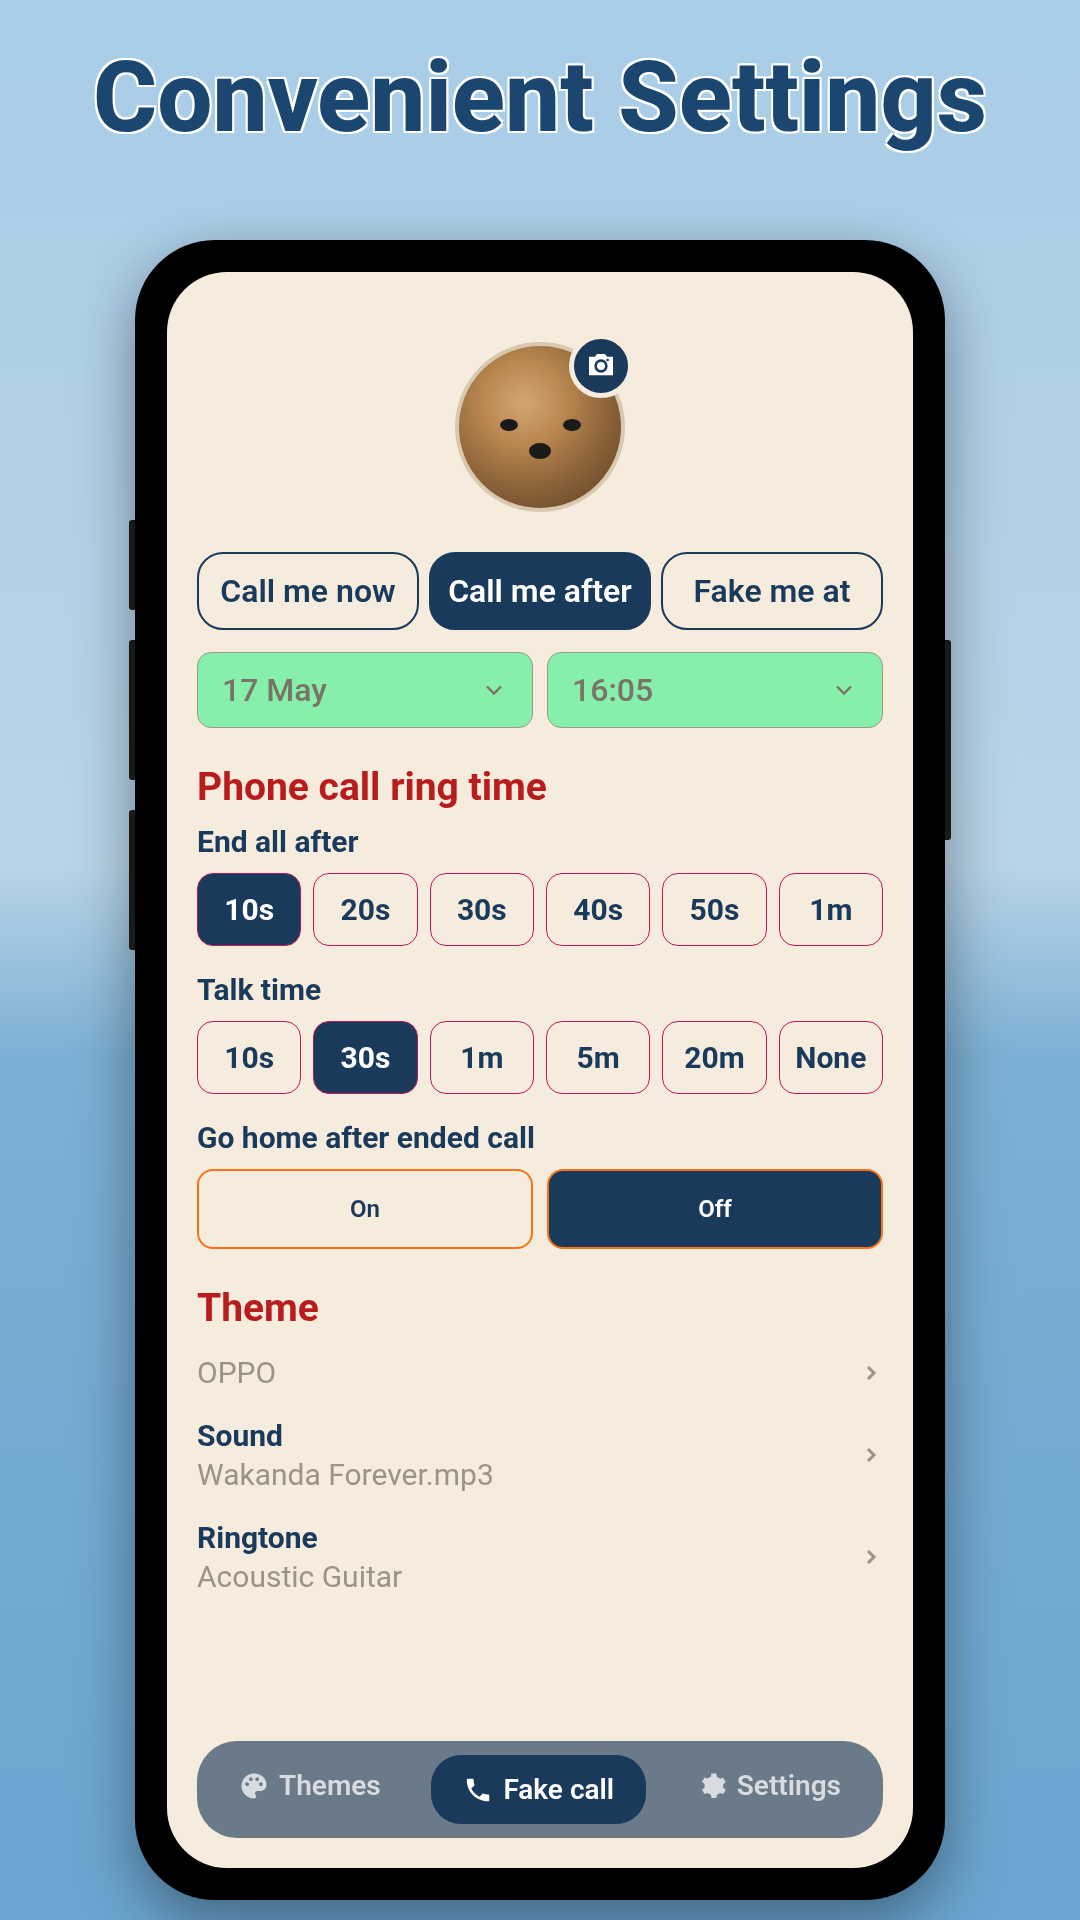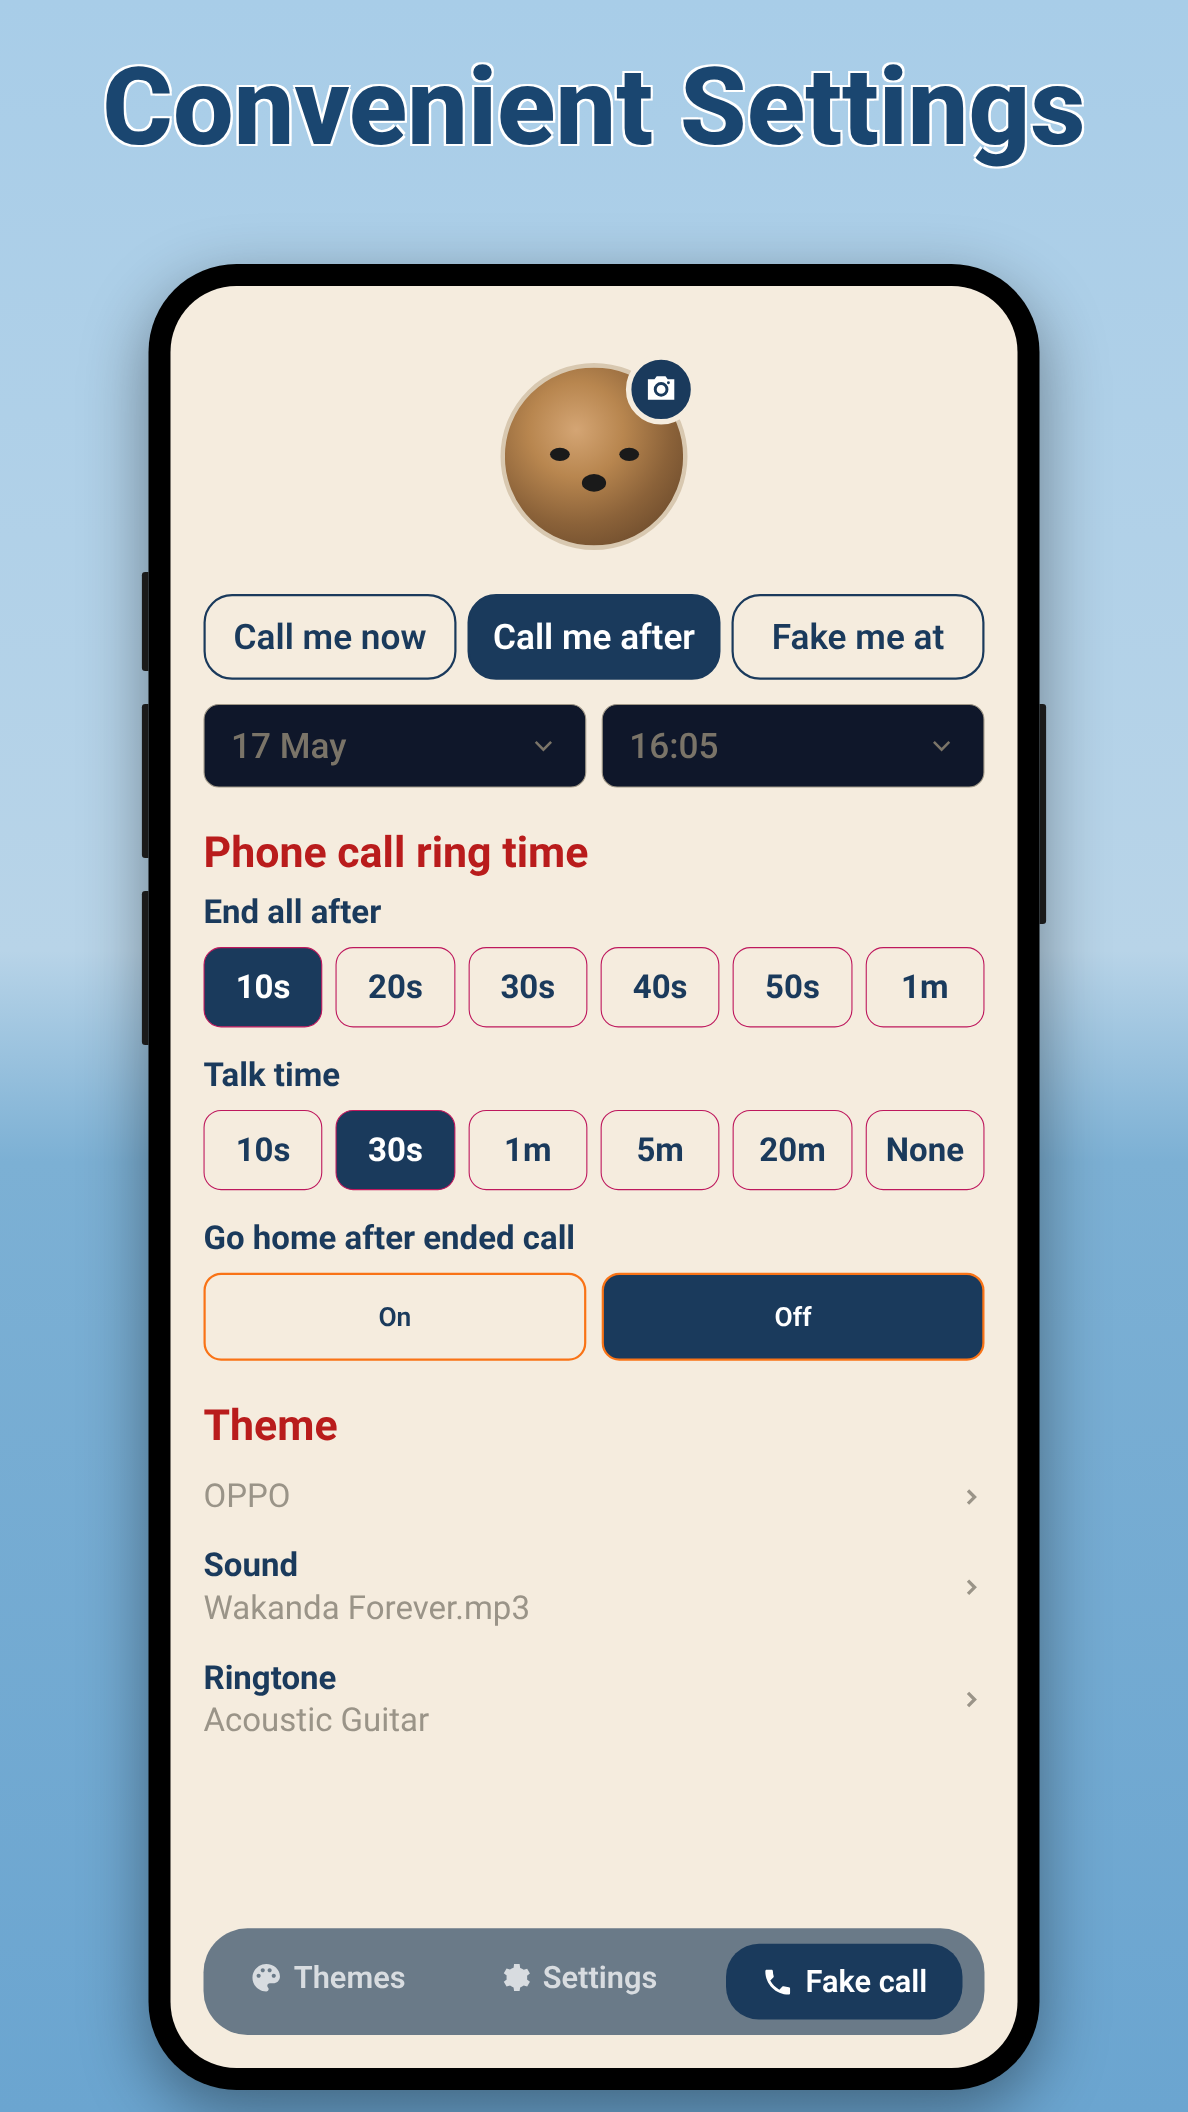--- a/index.html
+++ b/index.html
@@ -1,35 +1,35 @@
 <!DOCTYPE html>
 <html><head>
 <meta charset="utf-8">
 <style>
 *{margin:0;padding:0;box-sizing:border-box;font-family:-apple-system,BlinkMacSystemFont,'Segoe UI',Roboto,sans-serif}
 body{width:1080px;height:1920px;background:linear-gradient(180deg,#a8cde8 0%,#b8d4e8 45%,#7cb0d4 55%,#6ba5d0 100%);position:relative;overflow:hidden}
 .headline{position:absolute;top:40px;left:0;right:0;text-align:center;font-size:98px;font-weight:800;color:#1a4670;text-shadow:2px 2px 0 #fff,-2px -2px 0 #fff,2px -2px 0 #fff,-2px 2px 0 #fff}
-.phone-frame{position:absolute;top:240px;left:135px;width:810px;height:1660px;background:#000;border-radius:80px;padding:20px;box-shadow:0 20px 60px rgba(0,0,0,.4)}
+.phone-frame{position:absolute;top:240px;left:135px;width:810px;height:1660px;background:#000;border-radius:80px;padding:32px;box-shadow:0 20px 60px rgba(0,0,0,.4)}
 .phone-btn-left-1{position:absolute;left:-6px;top:280px;width:6px;height:90px;background:#1a1a1a;border-radius:3px 0 0 3px}
 .phone-btn-left-2{position:absolute;left:-6px;top:400px;width:6px;height:140px;background:#1a1a1a;border-radius:3px 0 0 3px}
 .phone-btn-left-3{position:absolute;left:-6px;top:570px;width:6px;height:140px;background:#1a1a1a;border-radius:3px 0 0 3px}
 .phone-btn-right{position:absolute;right:-6px;top:400px;width:6px;height:200px;background:#1a1a1a;border-radius:0 3px 3px 0}
 .phone-screen{width:100%;height:100%;background:#f5ecde;border-radius:60px;padding:70px 30px 30px;position:relative;overflow:hidden}
 .avatar-wrap{position:relative;width:170px;height:170px;margin:0 auto 40px}
 .avatar{width:170px;height:170px;border-radius:50%;background:radial-gradient(circle at 40% 35%,#d4a574 0%,#b8864f 30%,#8b6239 60%,#5a3d24 100%);border:4px solid #d8c8b0;position:relative;overflow:hidden}
 .avatar::before{content:'';position:absolute;top:45%;left:25%;width:18px;height:12px;background:#1a1a1a;border-radius:50%}
 .avatar::after{content:'';position:absolute;top:45%;right:25%;width:18px;height:12px;background:#1a1a1a;border-radius:50%}
 .avatar-nose{position:absolute;top:60%;left:50%;transform:translateX(-50%);width:22px;height:16px;background:#1a1a1a;border-radius:50%}
 .camera-badge{position:absolute;top:-8px;right:-8px;width:64px;height:64px;border-radius:50%;background:#1a3a5c;border:5px solid #f5ecde;display:flex;align-items:center;justify-content:center}
 .camera-badge svg{width:32px;height:32px;fill:#fff}
 .tabs{display:flex;gap:10px;margin-bottom:22px}
 .tab{flex:1;padding:18px 8px;text-align:center;font-size:32px;font-weight:600;border:2px solid #1a3a5c;border-radius:26px;background:#f5ecde;color:#1a3a5c}
 .tab.active{background:#1a3a5c;color:#fff}
 .dropdowns{display:flex;gap:14px;margin-bottom:36px}
-.dropdown{flex:1;padding:18px 24px;background:#0f172a;border-radius:14px;display:flex;align-items:center;justify-content:space-between;color:#7a7468;font-size:32px;font-weight:500;border:1px solid #a09888}
+.dropdown{flex:1;padding:18px 24px;background:#86efac;border-radius:14px;display:flex;align-items:center;justify-content:space-between;color:#7a7468;font-size:32px;font-weight:500;border:1px solid #a09888}
 .dropdown svg{width:28px;height:28px;stroke:#7a7468;stroke-width:2;fill:none}
 .section-title{font-size:39px;color:#b91c1c;font-weight:700;margin-bottom:14px}
 .sub-label{font-size:30px;color:#1a3a5c;font-weight:700;margin-bottom:14px}
 .pills{display:flex;gap:12px;margin-bottom:26px}
 .pill{flex:1;padding:18px 0;text-align:center;font-size:30px;font-weight:700;border:1px solid #be185d;border-radius:16px;background:#f5ecde;color:#1a3a5c}
 .pill.active{background:#1a3a5c;color:#fff}
 .toggle-row{display:flex;gap:14px;margin-bottom:36px}
 .toggle-btn{flex:1;padding:24px 0;text-align:center;font-size:24px;font-weight:600;border:2px solid #f97316;border-radius:16px;background:#f5ecde;color:#1a3a5c}
 .toggle-btn.active{background:#1a3a5c;color:#fff}
 .setting-row{display:flex;align-items:center;justify-content:space-between;padding:10px 0;margin-bottom:8px}
@@ -145,28 +145,28 @@
         </svg>
     </div>
 
     <div class="bottom-nav">
       <div class="nav-item">
         <svg viewBox="0 0 24 24">
             <path d="M12 2C6.5 2 2 6.5 2 12s4.5 10 10 10c1 0 1.8-.8 1.8-1.8 0-.5-.2-.9-.5-1.2-.3-.3-.5-.8-.5-1.2 0-1 .8-1.8 1.8-1.8H17c2.8 0 5-2.2 5-5C22 6 17.5 2 12 2zM6.5 12c-.8 0-1.5-.7-1.5-1.5S5.7 9 6.5 9 8 9.7 8 10.5 7.3 12 6.5 12zm3-4C8.7 8 8 7.3 8 6.5S8.7 5 9.5 5s1.5.7 1.5 1.5S10.3 8 9.5 8zm5 0c-.8 0-1.5-.7-1.5-1.5S13.7 5 14.5 5s1.5.7 1.5 1.5S15.3 8 14.5 8zm3 4c-.8 0-1.5-.7-1.5-1.5S16.7 9 17.5 9s1.5.7 1.5 1.5-.7 1.5-1.5 1.5z"></path>
           </svg>
         <span>Themes</span>
       </div>
+      <div class="nav-item active">
+        <svg viewBox="0 0 24 24">
+            <path d="M6.6 10.8c1.4 2.8 3.8 5.1 6.6 6.6l2.2-2.2c.3-.3.7-.4 1-.2 1.1.4 2.3.6 3.6.6.6 0 1 .4 1 1V20c0 .6-.4 1-1 1C10.6 21 3 13.4 3 4c0-.6.4-1 1-1h3.5c.6 0 1 .4 1 1 0 1.2.2 2.4.6 3.6.1.4 0 .8-.3 1l-2.2 2.2z"></path>
+          </svg>
+        <span>Fake call</span>
+      </div>
       <div class="nav-item">
         <svg viewBox="0 0 24 24">
             <path d="M12 8a4 4 0 100 8 4 4 0 000-8zm9 4c0-.5 0-1-.1-1.5l2.1-1.6-2-3.5-2.5.8c-.8-.6-1.6-1.1-2.6-1.4L15.5 2h-4l-.4 2.6c-1 .3-1.8.8-2.6 1.4l-2.5-.8-2 3.5 2.1 1.6c-.1.5-.1 1-.1 1.5s0 1 .1 1.5l-2.1 1.6 2 3.5 2.5-.8c.8.6 1.6 1.1 2.6 1.4l.4 2.6h4l.4-2.6c1-.3 1.8-.8 2.6-1.4l2.5.8 2-3.5-2.1-1.6c.1-.5.1-1 .1-1.5z"></path>
           </svg>
         <span>Settings</span>
-      </div>
-      <div class="nav-item active">
-        <svg viewBox="0 0 24 24">
-            <path d="M6.6 10.8c1.4 2.8 3.8 5.1 6.6 6.6l2.2-2.2c.3-.3.7-.4 1-.2 1.1.4 2.3.6 3.6.6.6 0 1 .4 1 1V20c0 .6-.4 1-1 1C10.6 21 3 13.4 3 4c0-.6.4-1 1-1h3.5c.6 0 1 .4 1 1 0 1.2.2 2.4.6 3.6.1.4 0 .8-.3 1l-2.2 2.2z"></path>
-          </svg>
-        <span>Fake call</span>
       </div>
     </div>
 
   </div>
 </div>
 
 </body></html>

